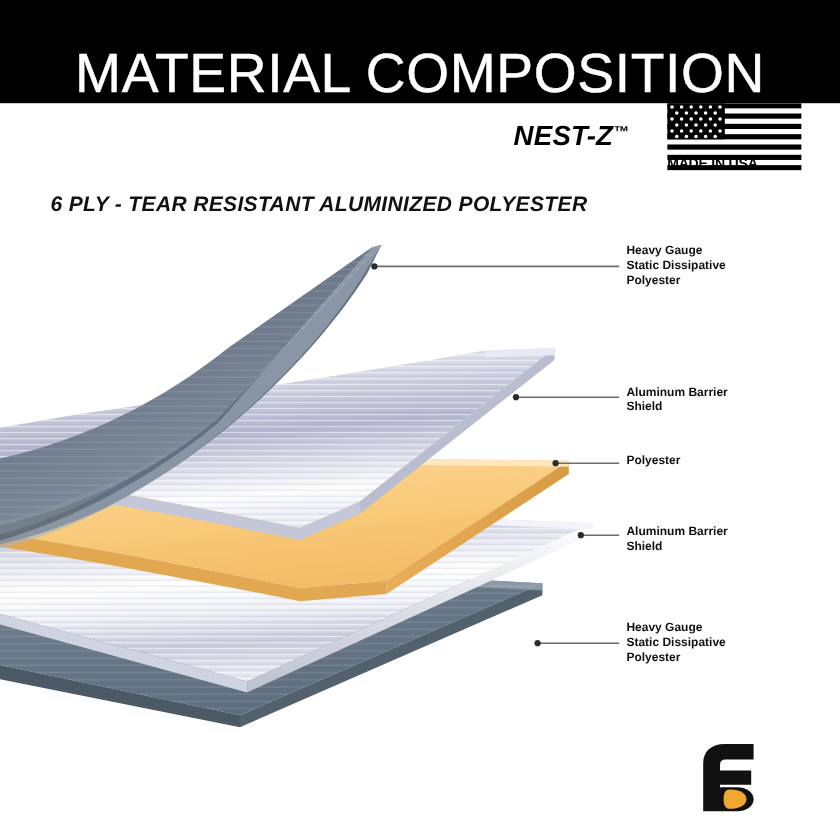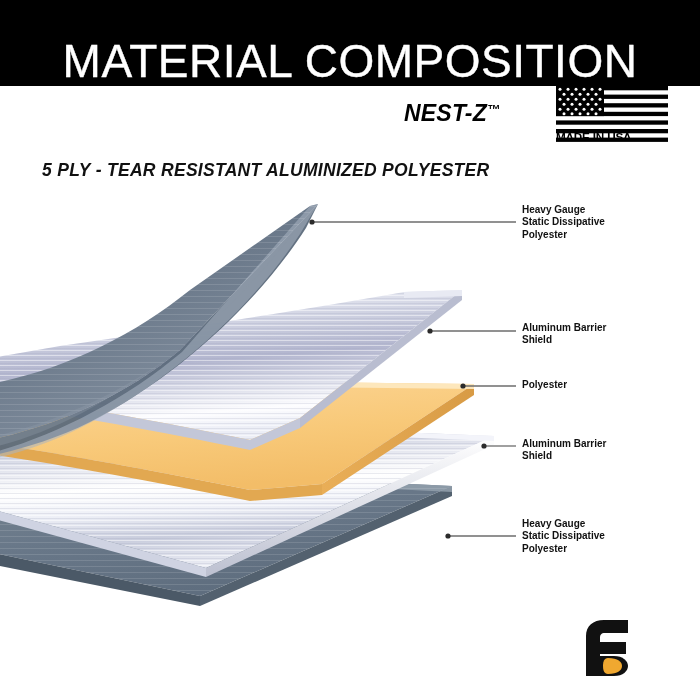--- a/index.html
+++ b/index.html
@@ -34,21 +34,21 @@
     white-space:nowrap;
     -webkit-text-stroke:0.4px #ffffff;
   }
   
   .title-clip-bottom{
     position:absolute;left:0;top:86px;width:700px;height:26px;
     overflow:hidden;
   }
 
   .brand{
-    position:absolute;left:404px;top:100px;
+    position:absolute;left:428px;top:100px;
     font-size:23px;font-weight:bold;font-style:italic;
     letter-spacing:0.2px;color:#000;white-space:nowrap;
   }
   .brand .tm{font-size:13px;vertical-align:7px;letter-spacing:0;}
 
   
   .flag-block{position:absolute;left:556px;top:86px;width:112px;height:56px;}
   .flag-caption{
     position:absolute;left:556px;top:131px;width:116px;
     font-size:11.5px;font-weight:bold;letter-spacing:-0.2px;
@@ -140,21 +140,21 @@
             <circle cx="16" cy="27.8" r="1.5"></circle>
             <circle cx="24" cy="27.8" r="1.5"></circle>
             <circle cx="32" cy="27.8" r="1.5"></circle>
             <circle cx="40" cy="27.8" r="1.5"></circle>
         </g>
       </g>
     </svg>
   </div>
   <div class="flag-caption">MADE IN USA</div>
 
-  <div class="subtitle">5 PLY -  TEAR RESISTANT ALUMINIZED POLYESTER</div>
+  <div class="subtitle">6 PLY -  TEAR RESISTANT ALUMINIZED POLYESTER</div>
 
   <svg id="diagram" width="700" height="560" viewBox="0 0 700 560" style="position:absolute;left:0;top:150px;" xmlns="http://www.w3.org/2000/svg">
     <defs>
 
       <linearGradient id="alu" x1="0" y1="0" x2="0.25" y2="1">
         <stop offset="0%" stop-color="#ffffff"></stop>
         <stop offset="18%" stop-color="#e7e9f2"></stop>
         <stop offset="38%" stop-color="#c8cbdd"></stop>
         <stop offset="55%" stop-color="#b3b6cf"></stop>
         <stop offset="72%" stop-color="#d9dbe8"></stop>

